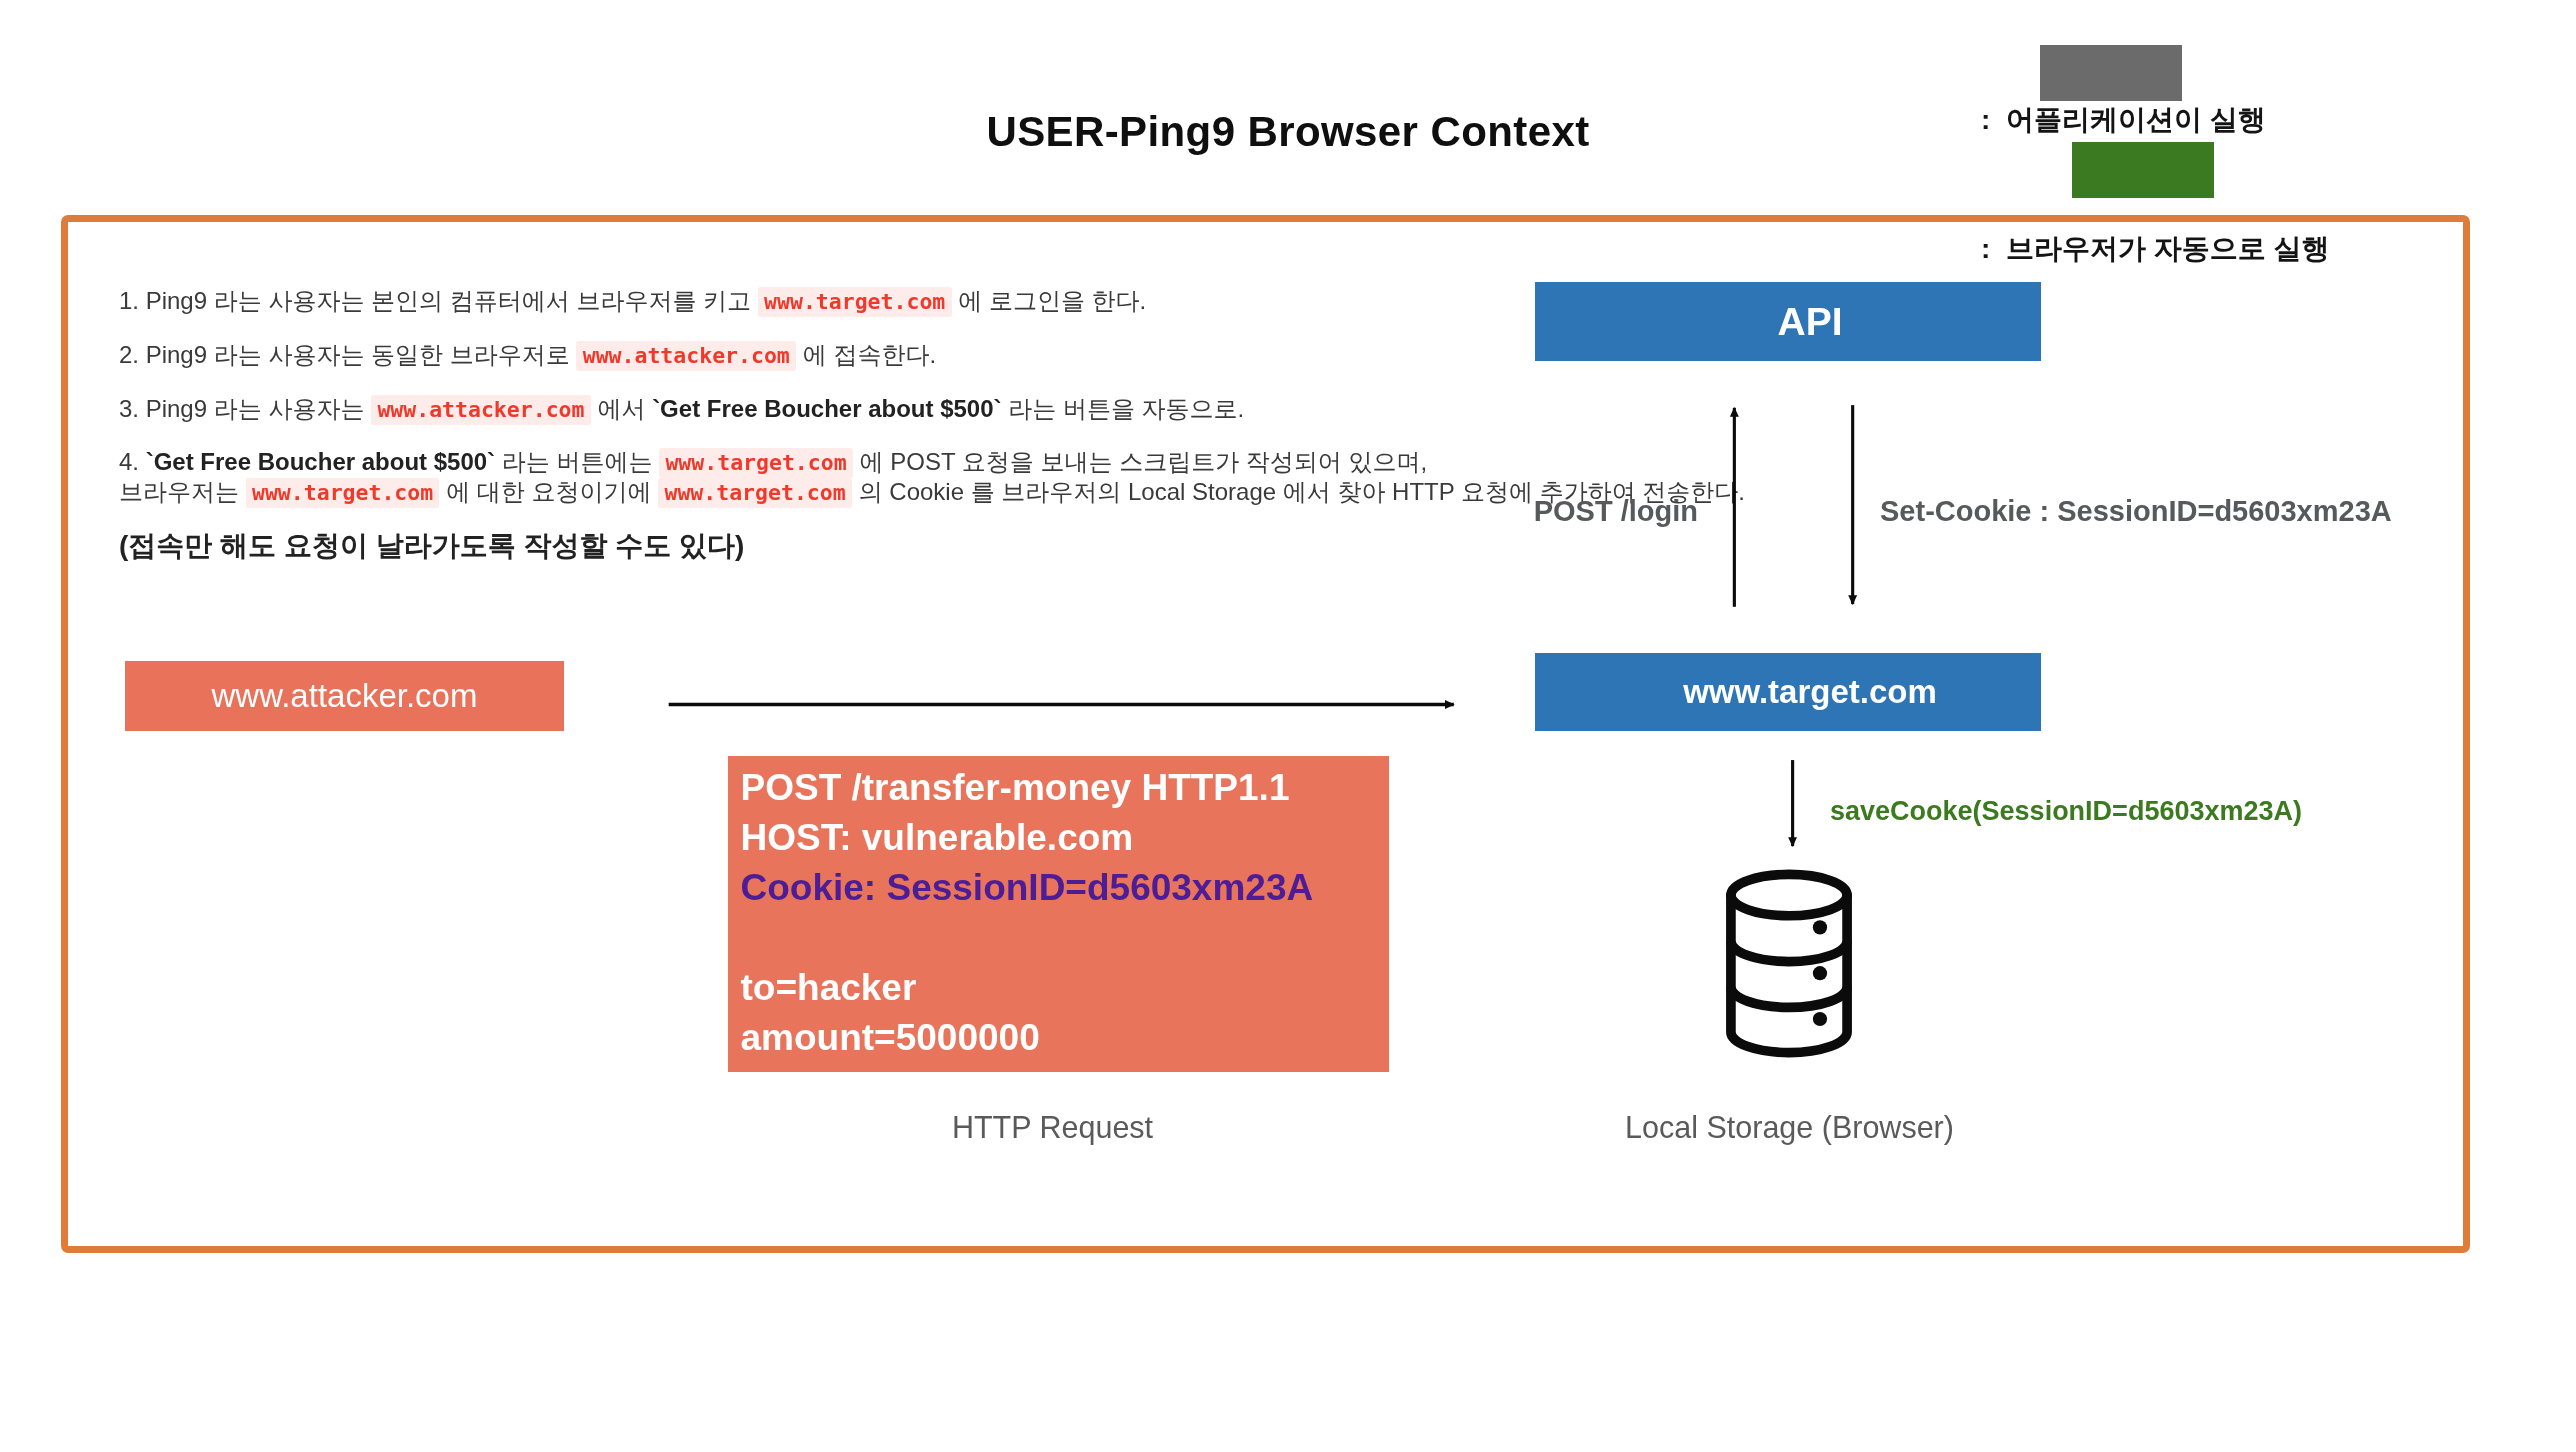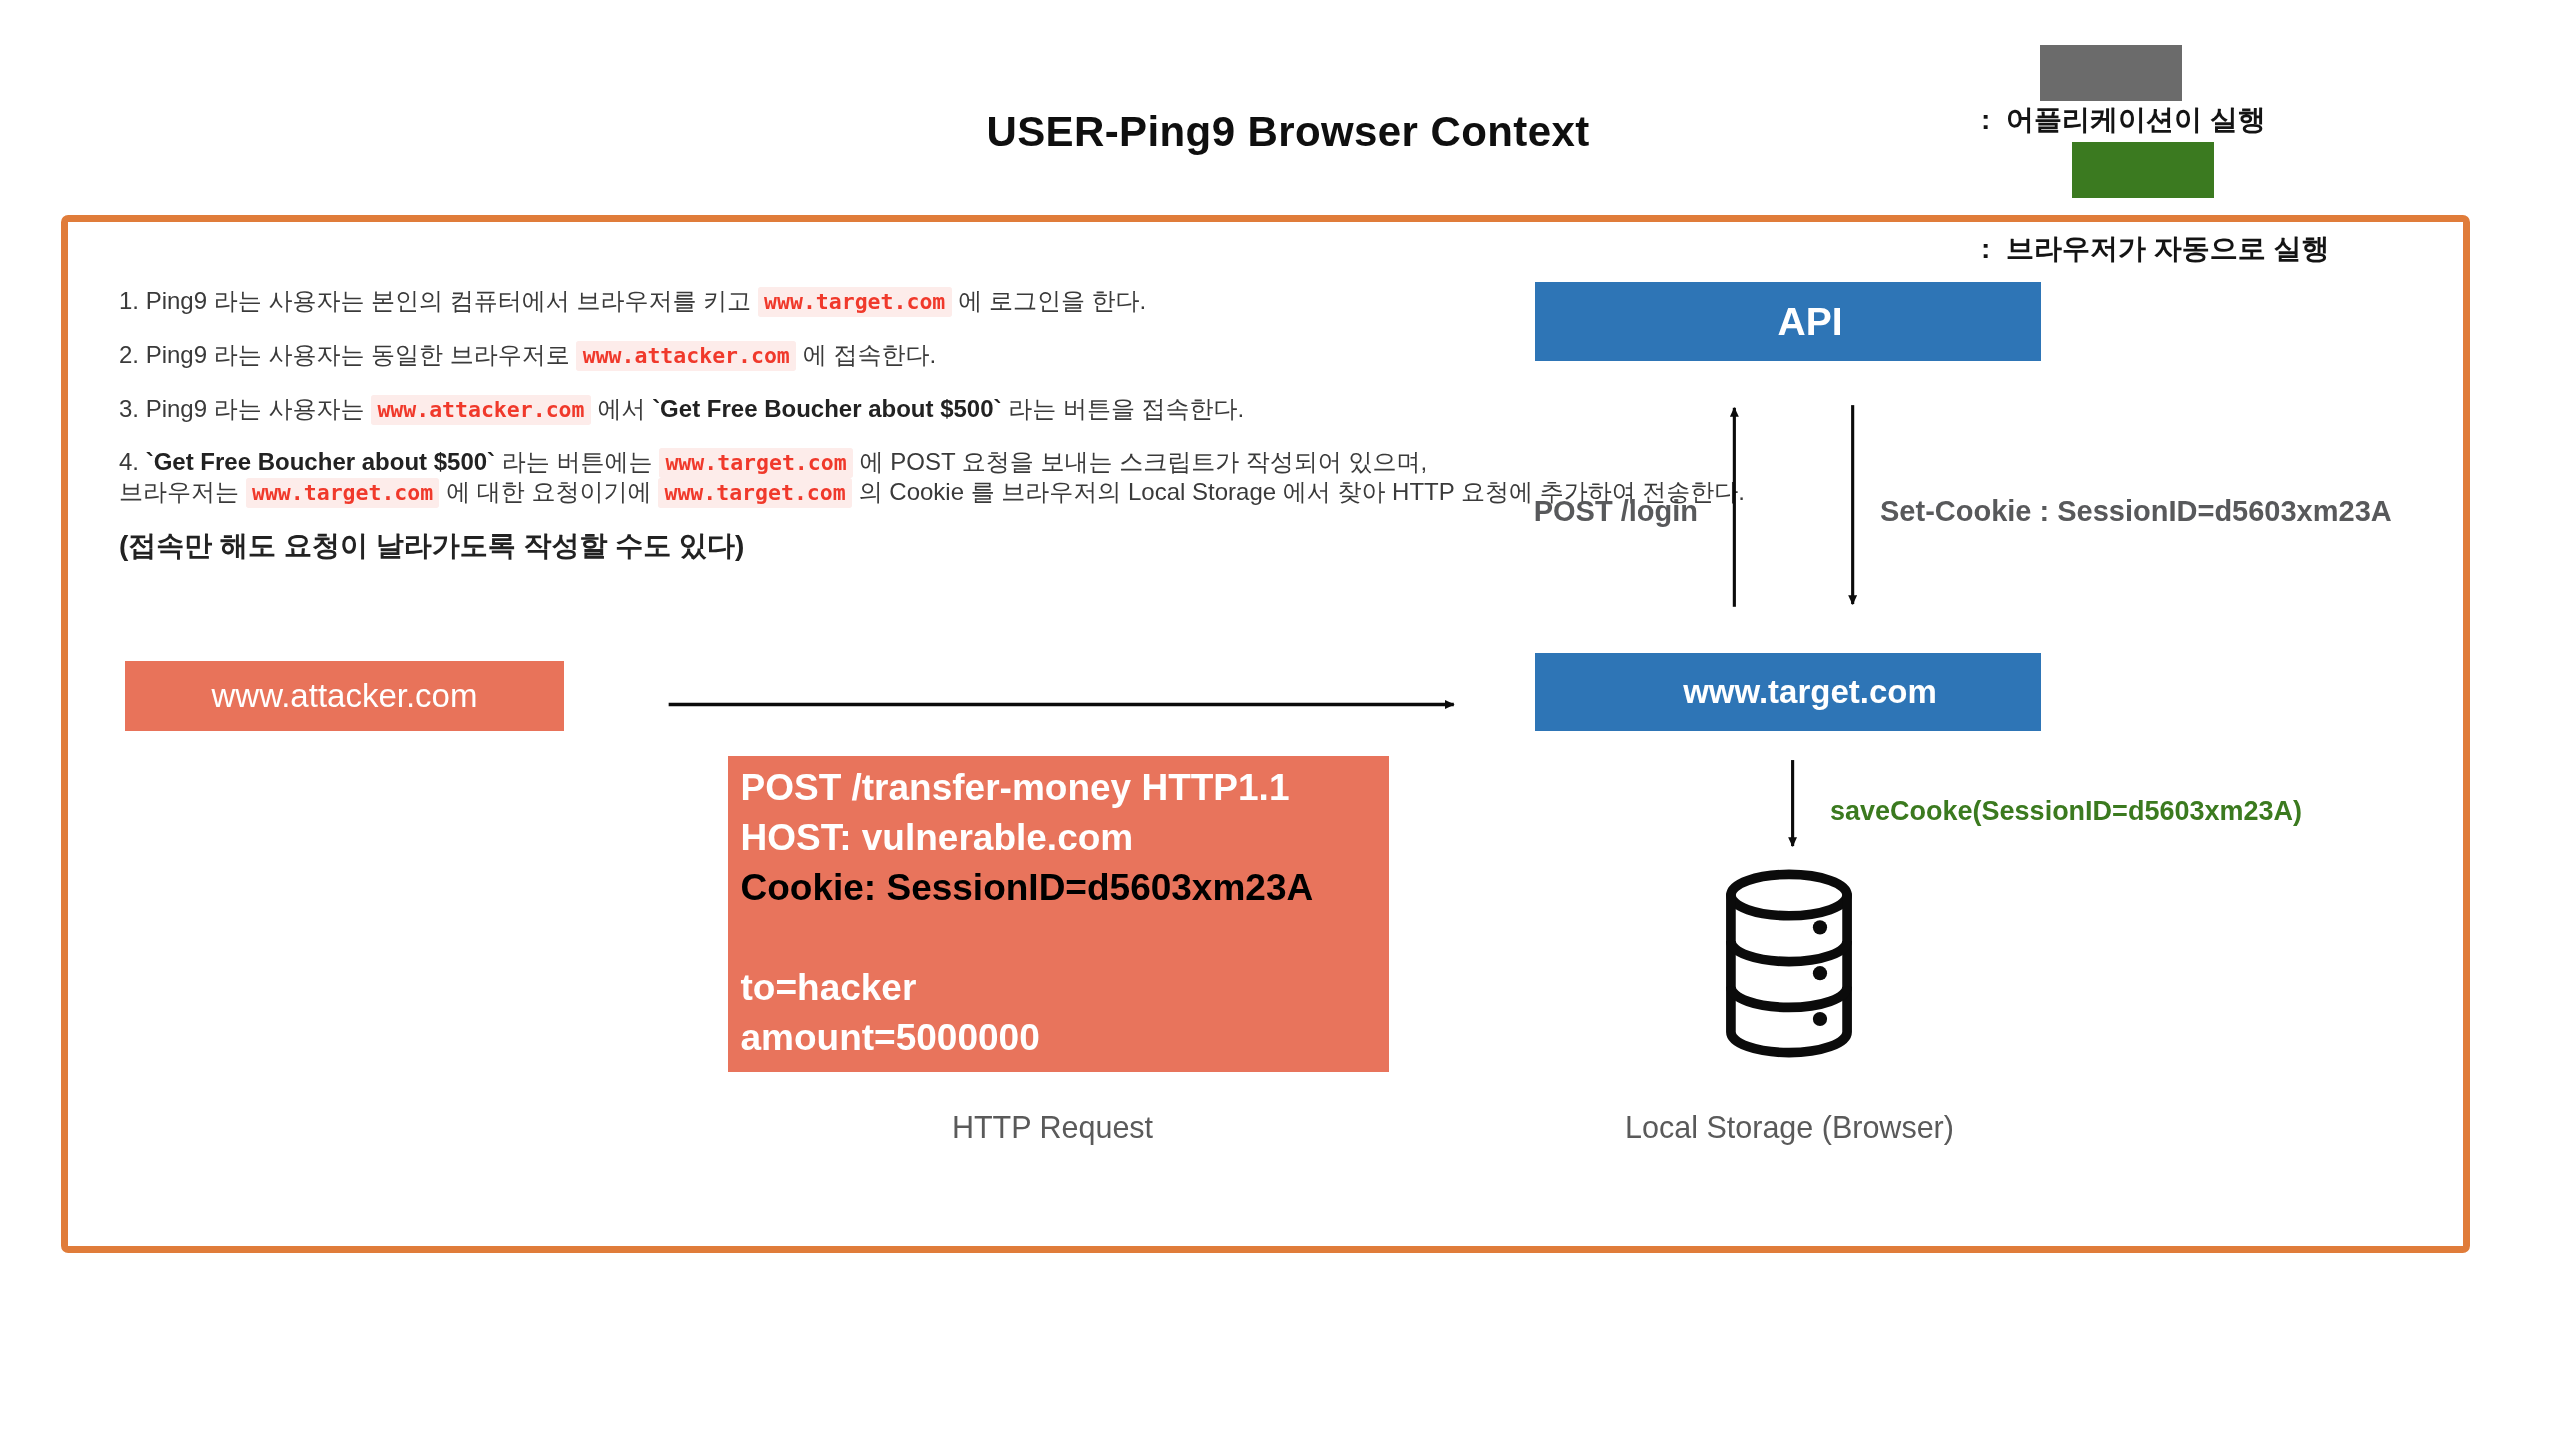--- a/index.html
+++ b/index.html
@@ -37,21 +37,21 @@
   .target-box{left:1535px;top:653px;width:506px;height:78px;font-size:33px;font-weight:600;}
   .attacker-box{left:125px;top:661px;width:439px;height:70px;font-size:33px;font-weight:500;}
   
   .arrow-label{font-size:29px;font-weight:700;color:#58595B;white-space:nowrap;}
   .post-login{left:1434px;top:495px;width:264px;text-align:right;}
   .set-cookie{left:1880px;top:495px;}
   .save-cookie{left:1830px;top:796px;font-size:27px;font-weight:700;color:#3B7A1F;white-space:nowrap;}
   
   .request-box{left:728px;top:756px;width:661px;height:316px;background:#E8745C;box-sizing:border-box;padding:7.2px 0 0 12.5px;}
   .request-line{font-size:37px;font-weight:700;line-height:50px;color:#FFFFFF;white-space:nowrap;}
-  .request-line.green{color:#000000;}
+  .request-line.green{color:#4c1d95;}
   .caption{font-size:30.5px;color:#5A5A5A;text-align:center;}
   .http-caption{left:873px;top:1110px;width:359px;}
   .storage-caption{left:1610px;top:1110px;width:359px;}
   
   .db-icon{left:1718px;top:862px;width:142px;height:203px;}
   svg.overlay{left:0;top:0;pointer-events:none;}
 </style>
 </head>
 <body>
 
@@ -65,21 +65,21 @@
   </div>
   <div class="abs legend-row r2">
     <div class="swatch green"></div>
     <div class="legend-label">:  브라우저가 자동으로 실행</div>
   </div>
 
   <div class="abs main-box"></div>
 
   <div class="abs step" style="top:285px;"><span class="seg-text">1. Ping9 라는 사용자는 본인의 컴퓨터에서 브라우저를 키고 </span><span class="seg-code">www.target.com</span><span class="seg-text"> 에 로그인을 한다.</span></div>
   <div class="abs step" style="top:339px;"><span class="seg-text">2. Ping9 라는 사용자는 동일한 브라우저로 </span><span class="seg-code">www.attacker.com</span><span class="seg-text"> 에 접속한다.</span></div>
-  <div class="abs step" style="top:393px;"><span class="seg-text">3. Ping9 라는 사용자는 </span><span class="seg-code">www.attacker.com</span><span class="seg-text"> 에서 </span><span class="seg-bold">`Get Free Boucher about $500`</span><span class="seg-text"> 라는 버튼을 접속한다.</span></div>
+  <div class="abs step" style="top:393px;"><span class="seg-text">3. Ping9 라는 사용자는 </span><span class="seg-code">www.attacker.com</span><span class="seg-text"> 에서 </span><span class="seg-bold">`Get Free Boucher about $500`</span><span class="seg-text"> 라는 버튼을 자동으로.</span></div>
   <div class="abs step" style="top:446px;"><span class="seg-text">4. </span><span class="seg-bold">`Get Free Boucher about $500`</span><span class="seg-text"> 라는 버튼에는 </span><span class="seg-code">www.target.com</span><span class="seg-text"> 에 POST 요청을 보내는 스크립트가 작성되어 있으며,</span></div>
   <div class="abs step" style="top:476px;"><span class="seg-text">브라우저는 </span><span class="seg-code">www.target.com</span><span class="seg-text"> 에 대한 요청이기에 </span><span class="seg-code">www.target.com</span><span class="seg-text"> 의 Cookie 를 브라우저의 Local Storage 에서 찾아 HTTP 요청에 추가하여 전송한다.</span></div>
   <div class="abs step-note">(접속만 해도 요청이 날라가도록 작성할 수도 있다)</div>
 
   <div class="abs node blue api-box">
     <span>API</span>
   </div>
   <div class="abs node blue target-box">
     <span>www.target.com</span>
   </div>

